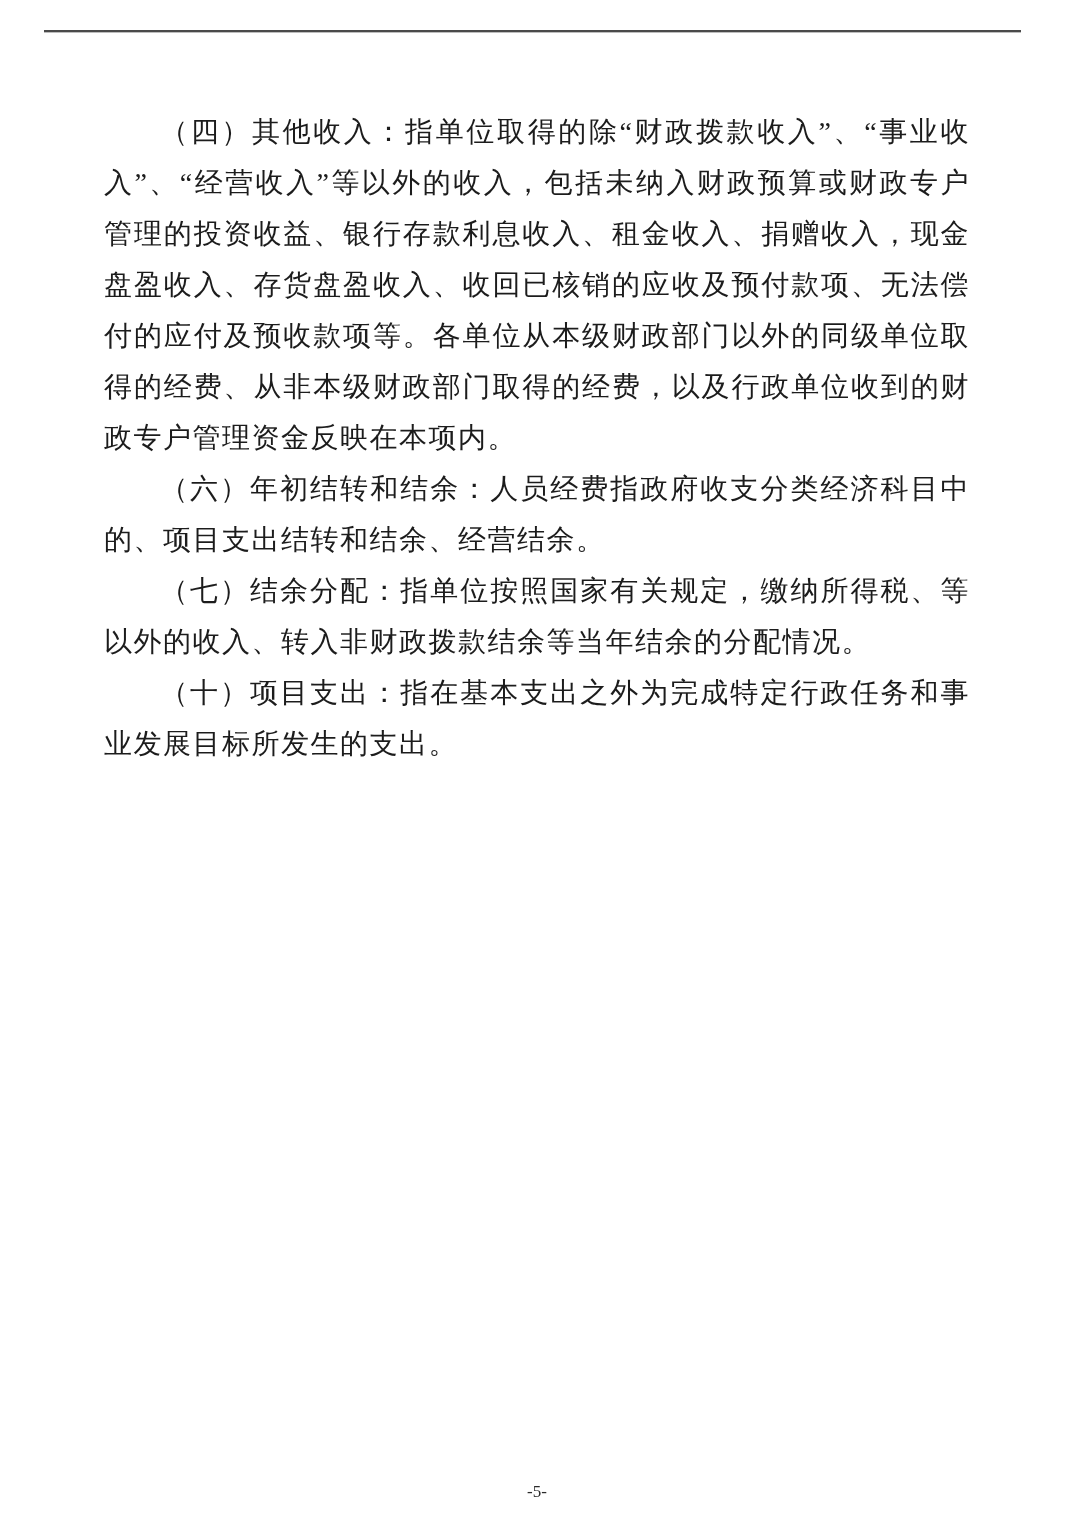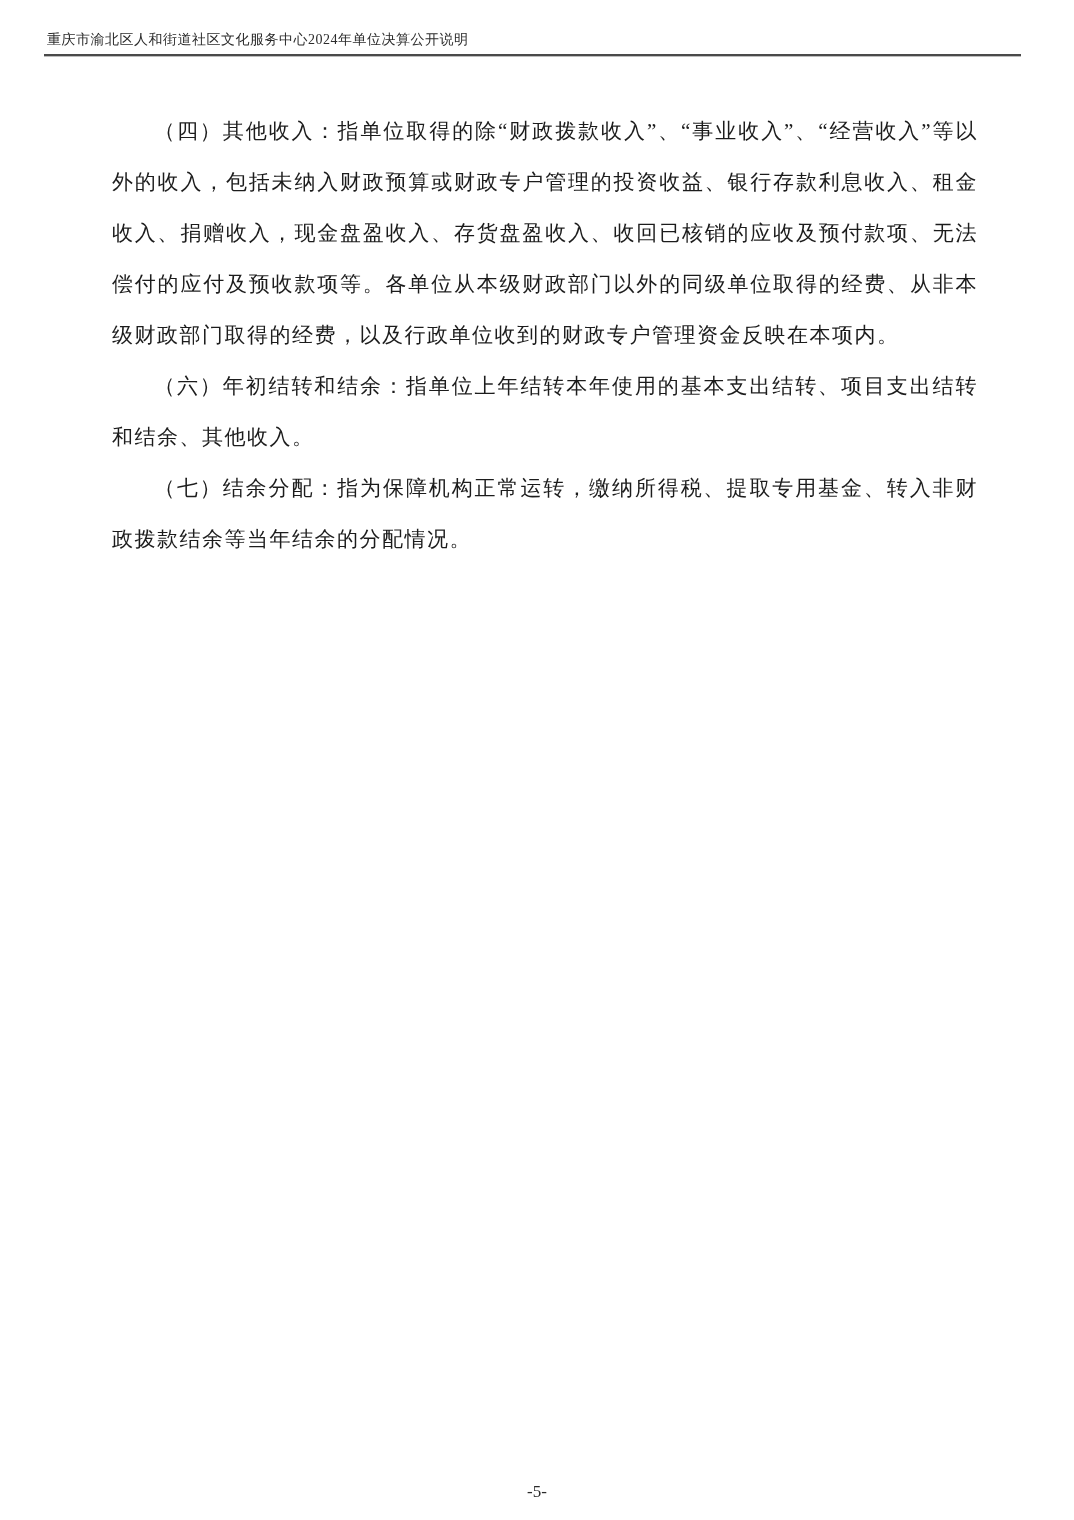--- a/index.html
+++ b/index.html
@@ -32,23 +32,23 @@
     padding-bottom: 4px;
   }
   .header-rule {
     height: 0;
     border-top: 2px solid #4a4a4a;
     border-bottom: 1px solid #bdbdbd;
   }
   .document-body {
     position: absolute;
     top: 106px;
-    left: 112px;
+    left: 104px;
     width: 866px;
-    font-size: 21px;
+    font-size: 28px;
     line-height: 51px;
     letter-spacing: 1.5px;
     text-align: justify;
     text-justify: inter-ideograph;
   }
   .document-body p {
     margin: 0;
     padding: 0;
     text-indent: 2em;
   }
@@ -62,27 +62,27 @@
     line-height: 22px;
     color: #2b2b2b;
   }
 </style>
 </head>
 <body>
 
 <div class="page">
 
   <div class="page-header">
-    <span class="header-title">重庆市渝北区人和街道社区文化服务中心2024年单位决算公开说明</span>
     <div class="header-rule"></div>
   </div>
 
   <div class="document-body">
       <p>（四）其他收入：指单位取得的除“财政拨款收入”、“事业收入”、“经营收入”等以外的收入，包括未纳入财政预算或财政专户管理的投资收益、银行存款利息收入、租金收入、捐赠收入，现金盘盈收入、存货盘盈收入、收回已核销的应收及预付款项、无法偿付的应付及预收款项等。各单位从本级财政部门以外的同级单位取得的经费、从非本级财政部门取得的经费，以及行政单位收到的财政专户管理资金反映在本项内。</p>
-      <p>（六）年初结转和结余：指单位上年结转本年使用的基本支出结转、项目支出结转和结余、其他收入。</p>
-      <p>（七）结余分配：指为保障机构正常运转，缴纳所得税、提取专用基金、转入非财政拨款结余等当年结余的分配情况。</p>
+      <p>（六）年初结转和结余：人员经费指政府收支分类经济科目中的、项目支出结转和结余、经营结余。</p>
+      <p>（七）结余分配：指单位按照国家有关规定，缴纳所得税、等以外的收入、转入非财政拨款结余等当年结余的分配情况。</p>
+      <p>（十）项目支出：指在基本支出之外为完成特定行政任务和事业发展目标所发生的支出。</p>
     </div>
 
   <div class="page-footer">
     <span>-5-</span>
   </div>
 
 </div>
 
 </body></html>

